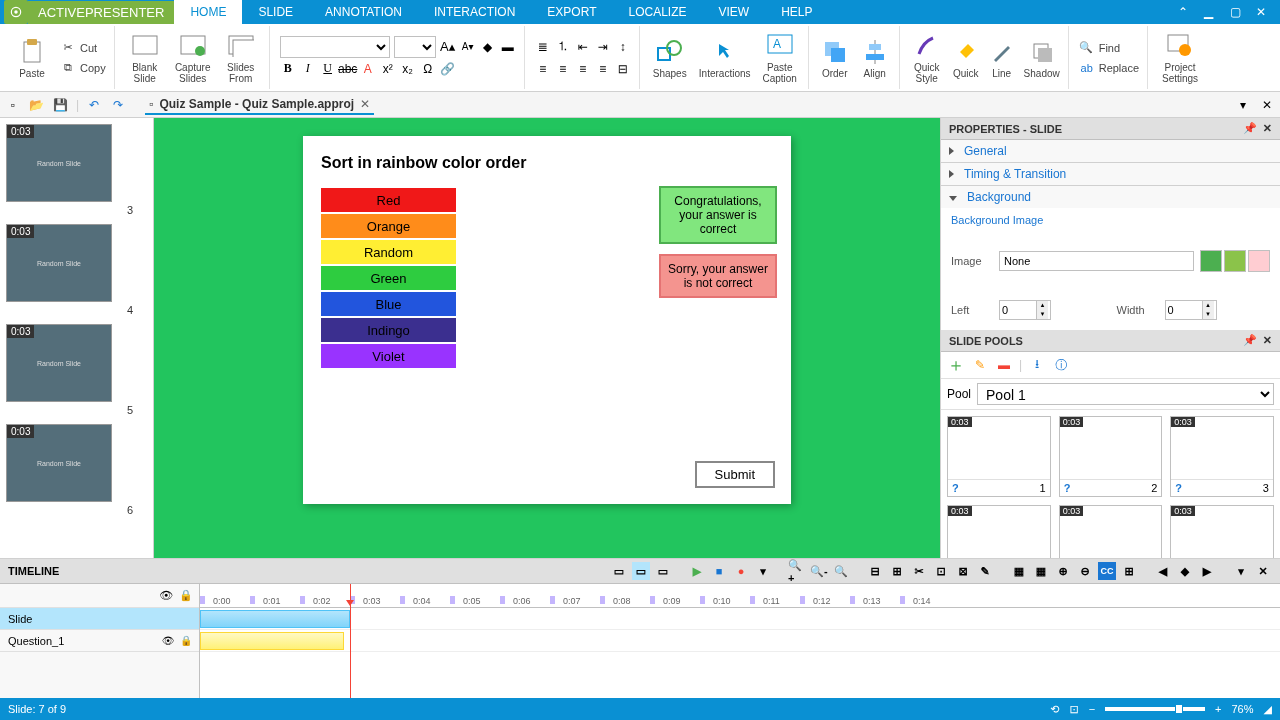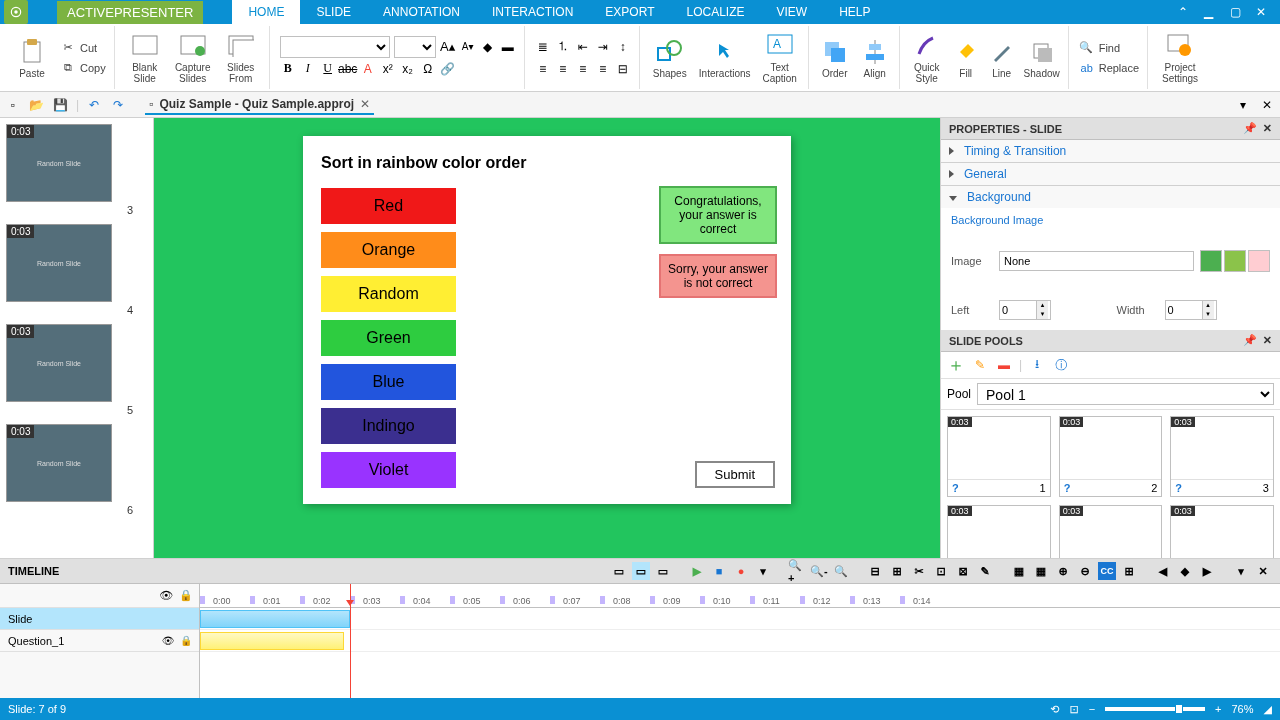--- a/index.html
+++ b/index.html
@@ -1,19 +1,19 @@
 <!DOCTYPE html>
 <html><head>
 <meta charset="utf-8">
 <style>
 * { margin: 0; padding: 0; box-sizing: border-box; font-family: "Segoe UI", Arial, sans-serif; }
 body { width: 1280px; height: 720px; overflow: hidden; background: #fff; font-size: 12px; }
 
 
-.titlebar { height: 24px; background: #0a90d3; display: flex; align-items: center; color: #fff; gap: 29px; }
+.titlebar { height: 24px; background: #0a90d3; display: flex; align-items: center; color: #fff; }
 .logo { width: 24px; height: 24px; background: #7cb342; display: flex; align-items: center; justify-content: center; border-radius: 2px; margin-left: 4px; }
 .logo svg { width: 14px; height: 14px; }
 .app-name { background: #7cb342; padding: 4px 10px; font-weight: normal; font-size: 13px; color: #fff; }
 .menu-tabs { display: flex; height: 100%; }
 .menu-tab { padding: 0 16px; display: flex; align-items: center; font-size: 12px; cursor: pointer; }
 .menu-tab.active { background: #fff; color: #0a90d3; }
 .window-controls { margin-left: auto; display: flex; gap: 12px; padding-right: 10px; }
 .win-ctrl { width: 14px; height: 14px; cursor: pointer; }
 
 
@@ -46,21 +46,21 @@
 .slide-thumb { margin-bottom: 8px; }
 .thumb-box { width: 106px; height: 78px; background: #546e7a; border: 1px solid #999; position: relative; margin-left: 2px; }
 .thumb-badge { position: absolute; top: 0; left: 0; background: #333; color: #fff; font-size: 10px; padding: 1px 4px; }
 .thumb-box .thumb-text { position:absolute; top:50%; left:50%; transform:translate(-50%,-50%); color:#ddd; font-size:7px; }
 .thumb-num { text-align: right; font-size: 11px; padding-right: 16px; color: #333; margin-top: 2px; }
 
 .canvas-area { flex: 1; background: #22c55e; display: flex; align-items: flex-start; justify-content: center; padding-top: 18px; overflow: hidden; }
 .slide-canvas { width: 488px; height: 368px; background: #fff; box-shadow: 2px 2px 8px rgba(0,0,0,0.3); position: relative; padding: 18px; }
 .slide-title { font-size: 16px; font-weight: bold; color: #000; margin-bottom: 16px; }
 .rainbow-list { width: 135px; }
-.rainbow-item { height: 36px; display: flex; align-items: center; justify-content: center; font-size: 16px; color: #000; border: 2px solid transparent; margin-bottom: 8px; }
+.rainbow-item { height: 24px; display: flex; align-items: center; justify-content: center; font-size: 13px; color: #000; border: 2px solid transparent; margin-bottom: 2px; }
 .feedback-box { position: absolute; right: 14px; width: 118px; padding: 6px; border: 2px solid; font-size: 12px; text-align: center; }
 .fb-correct { top: 50px; background: #81e67e; border-color: #4caf50; }
 .fb-wrong { top: 118px; background: #f4948f; border-color: #e57373; }
 .submit-btn { position: absolute; bottom: 16px; right: 16px; padding: 4px 18px; border: 2px solid #888; background: #fff; font-size: 13px; cursor: pointer; }
 
 .right-panels { width: 340px; display: flex; flex-direction: column; border-left: 1px solid #d0d0d0; }
 .panel-header { background: #e0e0e0; padding: 4px 8px; font-size: 11px; font-weight: bold; color: #333; display: flex; align-items: center; border-bottom: 1px solid #c0c0c0; gap: 12px; }
 .panel-header .hdr-ctrls { margin-left: auto; display: flex; gap: 6px; }
 .prop-section { border-bottom: 1px solid #d0d0d0; }
 .prop-section-hdr { padding: 4px 8px; font-size: 12px; color: #1976d2; cursor: pointer; display: flex; align-items: center; gap: 6px; background: #f8f8f8; }
@@ -264,21 +264,21 @@
           </div>
           <div class="label">Interactions</div>
         </div>
       <div class="rg-big">
           <div class="icon-lg">
             <svg width="26" height="24">
               <rect x="1" y="1" width="24" height="18" fill="none" stroke="#0a90d3"></rect>
               <text x="6" y="14" font-size="12" fill="#0a90d3">A</text>
             </svg>
           </div>
-          <div class="label">Text
+          <div class="label">Paste
 Caption</div>
         </div>
     </div>
   </div>
   <div class="ribbon-group">
     <div style="display:flex;height:100%;">
       <div class="rg-big" style="width:40px;">
           <div class="icon-lg">
             <svg width="24" height="24">
               <rect x="2" y="2" width="14" height="14" fill="#90caf9"></rect>
@@ -309,21 +309,21 @@
           </div>
           <div class="label">Quick
 Style</div>
         </div>
       <div class="rg-big" style="width:36px;">
           <div class="icon-lg">
             <svg width="24" height="24">
               <path d="M6 12 L14 4 L20 10 L12 18 Z" fill="#ffc107"></path>
             </svg>
           </div>
-          <div class="label">Fill</div>
+          <div class="label">Quick</div>
         </div>
       <div class="rg-big" style="width:36px;">
           <div class="icon-lg">
             <svg width="24" height="24">
               <path d="M4 20 L18 6 L20 8 L6 22 Z" fill="#607d8b"></path>
             </svg>
           </div>
           <div class="label">Line</div>
         </div>
       <div class="rg-big" style="width:44px;">
@@ -436,27 +436,27 @@
       <span>PROPERTIES - SLIDE</span>
       <div class="hdr-ctrls">
           <span>📌</span>
           <span>✕</span>
         </div>
     </div>
     <div style="overflow-y:auto; max-height:190px;">
       <div class="prop-section">
           <div class="prop-section-hdr">
             <span class="tri"></span>
-            <span>Timing &amp; Transition</span>
+            <span>General</span>
           </div>
         </div>
       <div class="prop-section">
           <div class="prop-section-hdr">
             <span class="tri"></span>
-            <span>General</span>
+            <span>Timing &amp; Transition</span>
           </div>
         </div>
       <div class="prop-section">
         <div class="prop-section-hdr">
             <span class="tri down"></span>
             <span>Background</span>
           </div>
         <div class="prop-body">
           <div class="sub-title">Background Image</div>
           <div class="prop-row">

